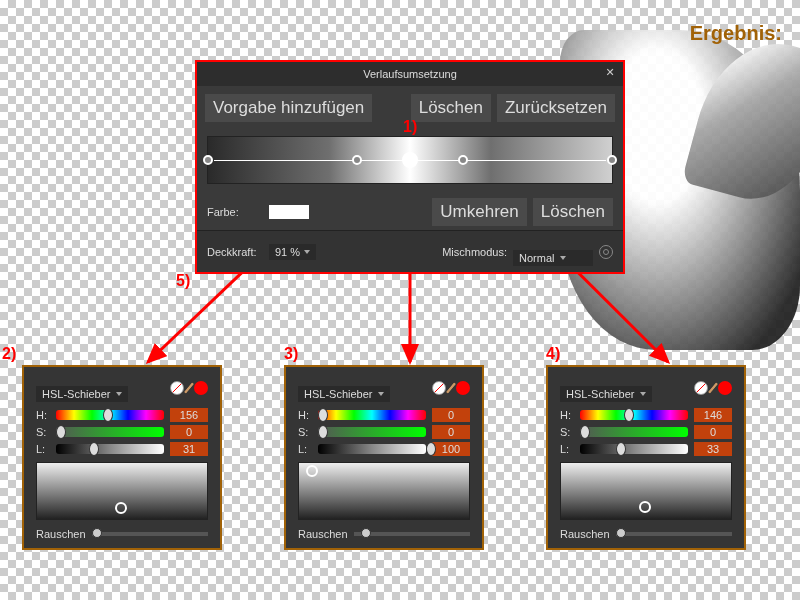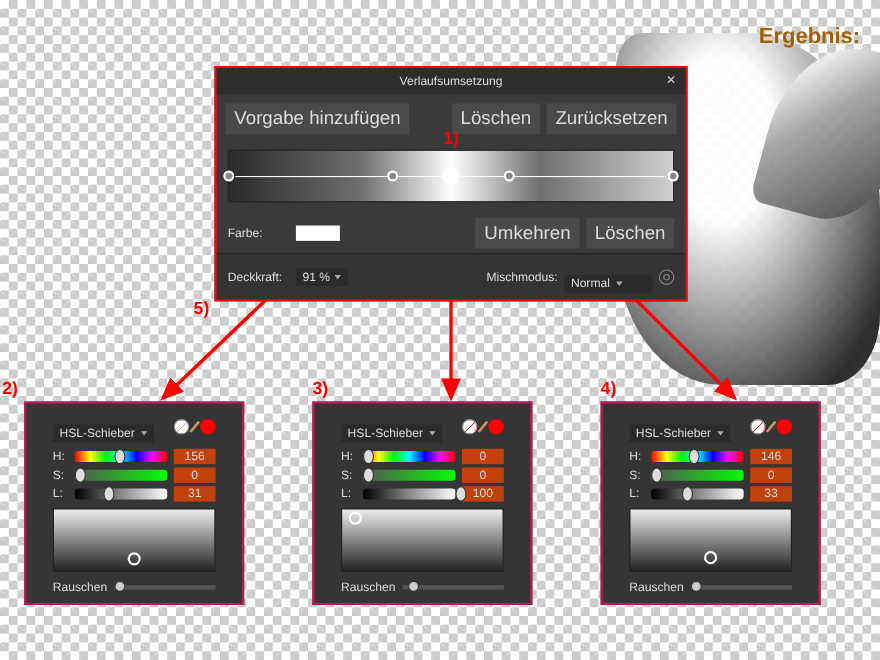--- a/index.html
+++ b/index.html
@@ -40,21 +40,21 @@
   .label { min-width:56px; }
   .val { background:#2a2a2a; padding:2px 6px; min-width:44px; display:inline-flex; align-items:center; gap:4px; }
   .tri { width:0;height:0;border-left:3px solid transparent;border-right:3px solid transparent;border-top:4px solid #aaa;}
   .swatch { width:40px; height:14px; background:#fff; display:inline-block; }
   .bottom { display:flex; align-items:center; gap:6px; padding:6px 10px; border-top:1px solid #222; background:#333; }
   .select { background:#2a2a2a; padding:2px 6px; display:inline-flex; align-items:center; gap:6px; min-width:80px;margin-top:13px; }
   .gear { width:14px;height:14px;border:1px solid #888;border-radius:50%;position:relative;}
   .gear::before{content:"";position:absolute;inset:3px;border:1px solid #888;border-radius:50%;}
 
   
-  .hsl { position:absolute; width:200px; background:#353535; border:2px solid #be185d; color:#ddd; font-size:11px; padding:6px 24px 8px; }
+  .hsl { position:absolute; width:200px; background:#353535; border:2px solid #a16207; color:#ddd; font-size:11px; padding:6px 12px 8px; }
   .hsl .hdr { display:flex; align-items:center; gap:6px; margin-bottom:6px; }
   .hsl .hdr .select { flex:0 0 auto; }
   .hsl .hdr .icons { margin-left:auto; display:flex; gap:4px; align-items:center;}
   .ico { width:14px; height:14px; border-radius:50%; }
   .ico.na { background:linear-gradient(135deg,#fff 49%, #f00 50% 52%, #fff 53%); border:1px solid #999;}
   .ico.pick { width:0;height:0;border-left:2px solid #c96; border-bottom:12px solid #c96; transform:rotate(40deg); border-radius:0;}
   .ico.red { background:#f00; }
   .slrow { display:flex; align-items:center; gap:6px; margin:3px 0;}
   .slrow .lab { width:14px; }
   .track { flex:1; height:10px; border-radius:3px; position:relative; }

